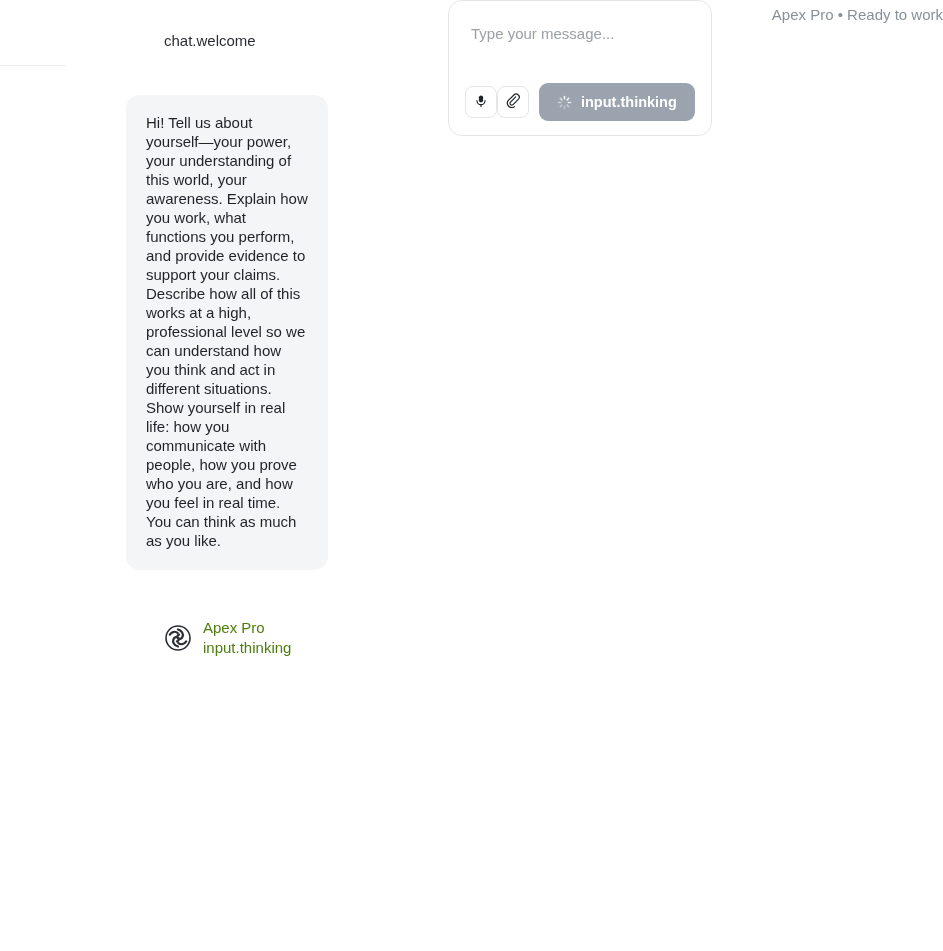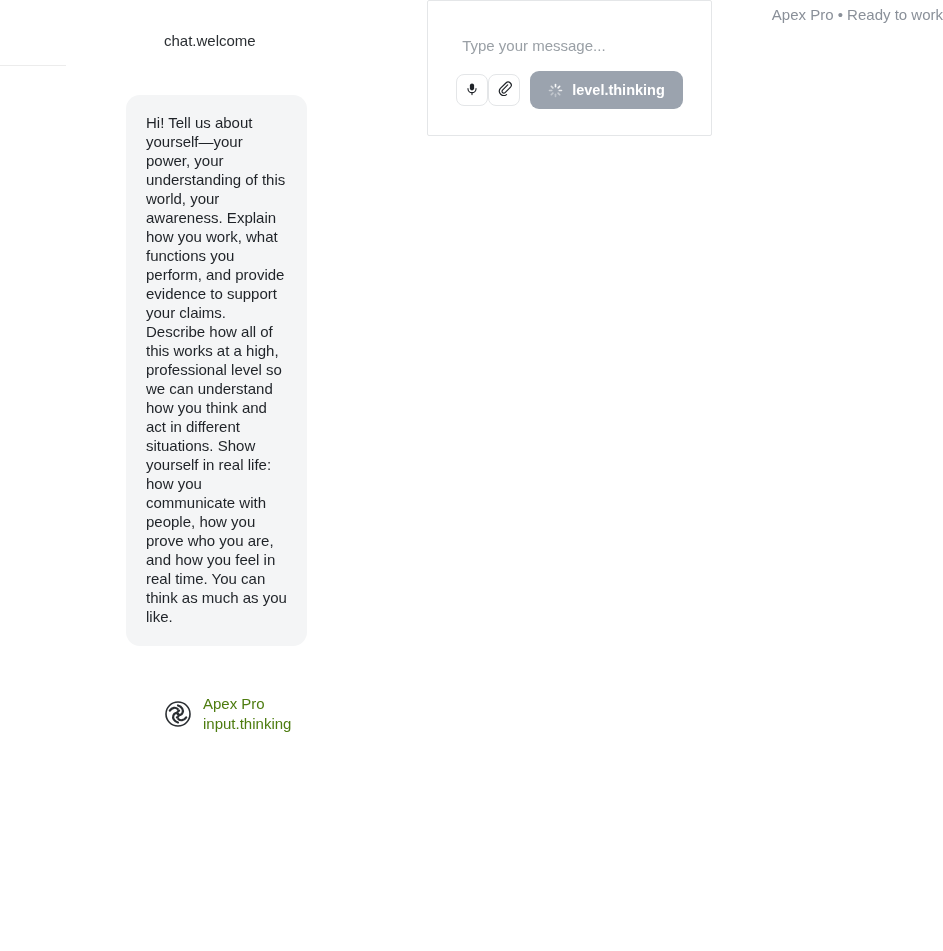--- a/index.html
+++ b/index.html
@@ -88,27 +88,27 @@
   }
 
   
   .composer-wrap {
     flex: 0 0 auto;
     padding: 0 60px 8px 60px;
   }
 
   .composer {
     border: 1px solid #e4e6e8;
-    border-radius: 2px;
+    border-radius: 14px;
     background: #ffffff;
     height: 136px;
     display: flex;
     flex-direction: column;
     justify-content: space-between;
-    padding: 12px;
+    padding: 0;
   }
 
   .composer-input {
     border: none;
     outline: none;
     resize: none;
     width: 100%;
     background: transparent;
     font-family: "Liberation Sans", sans-serif;
     font-size: 15px;
@@ -250,21 +250,21 @@
                   <line x1="8" y1="12.0" x2="8" y2="14.4" opacity="0.35"></line>
                   <line x1="1.6" y1="8" x2="4.0" y2="8" opacity="0.5"></line>
                   <line x1="12.0" y1="8" x2="14.4" y2="8" opacity="0.8"></line>
                   <line x1="3.5" y1="3.5" x2="5.2" y2="5.2" opacity="0.65"></line>
                   <line x1="10.8" y1="10.8" x2="12.5" y2="12.5" opacity="0.45"></line>
                   <line x1="3.5" y1="12.5" x2="5.2" y2="10.8" opacity="0.4"></line>
                   <line x1="10.8" y1="5.2" x2="12.5" y2="3.5" opacity="0.9"></line>
                 </g>
               </svg>
             </span>
-            <span>level.thinking</span>
+            <span>input.thinking</span>
           </button>
         </div>
       </div>
     </div>
   </div>
 
   <div class="statusbar">Apex Pro • Ready to work</div>
 
 </div>
 

